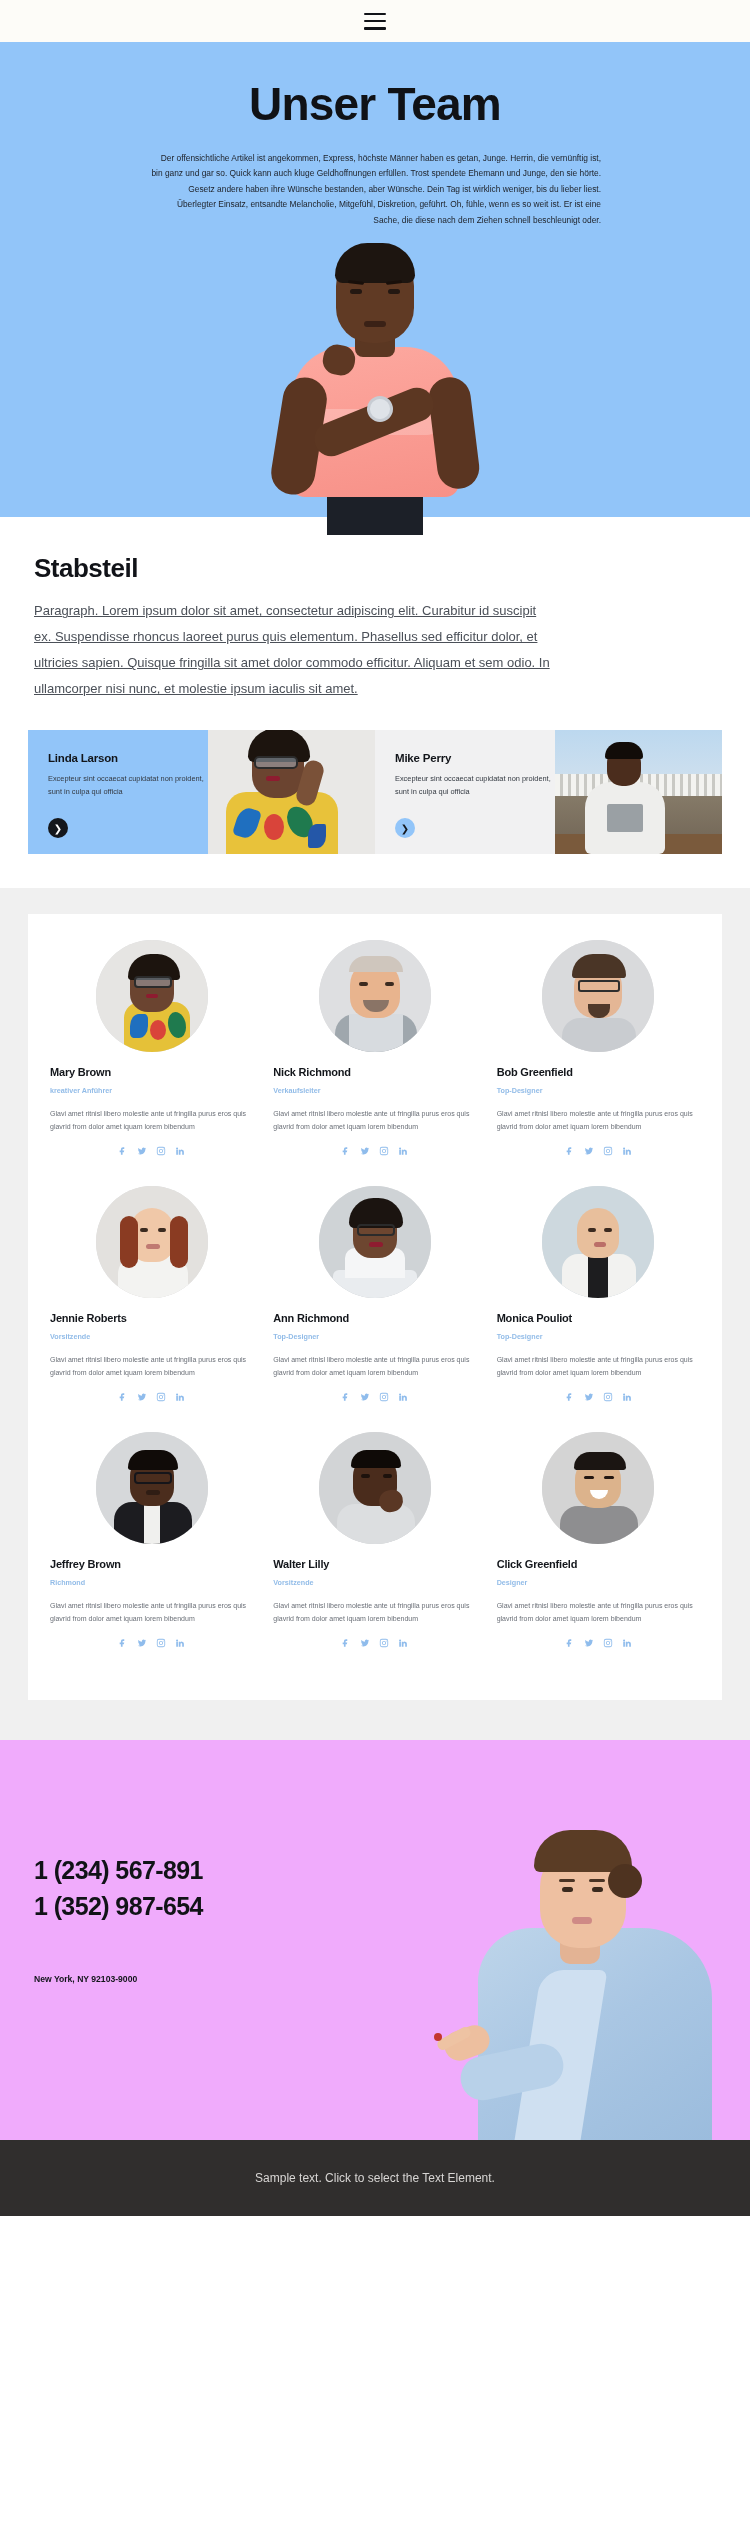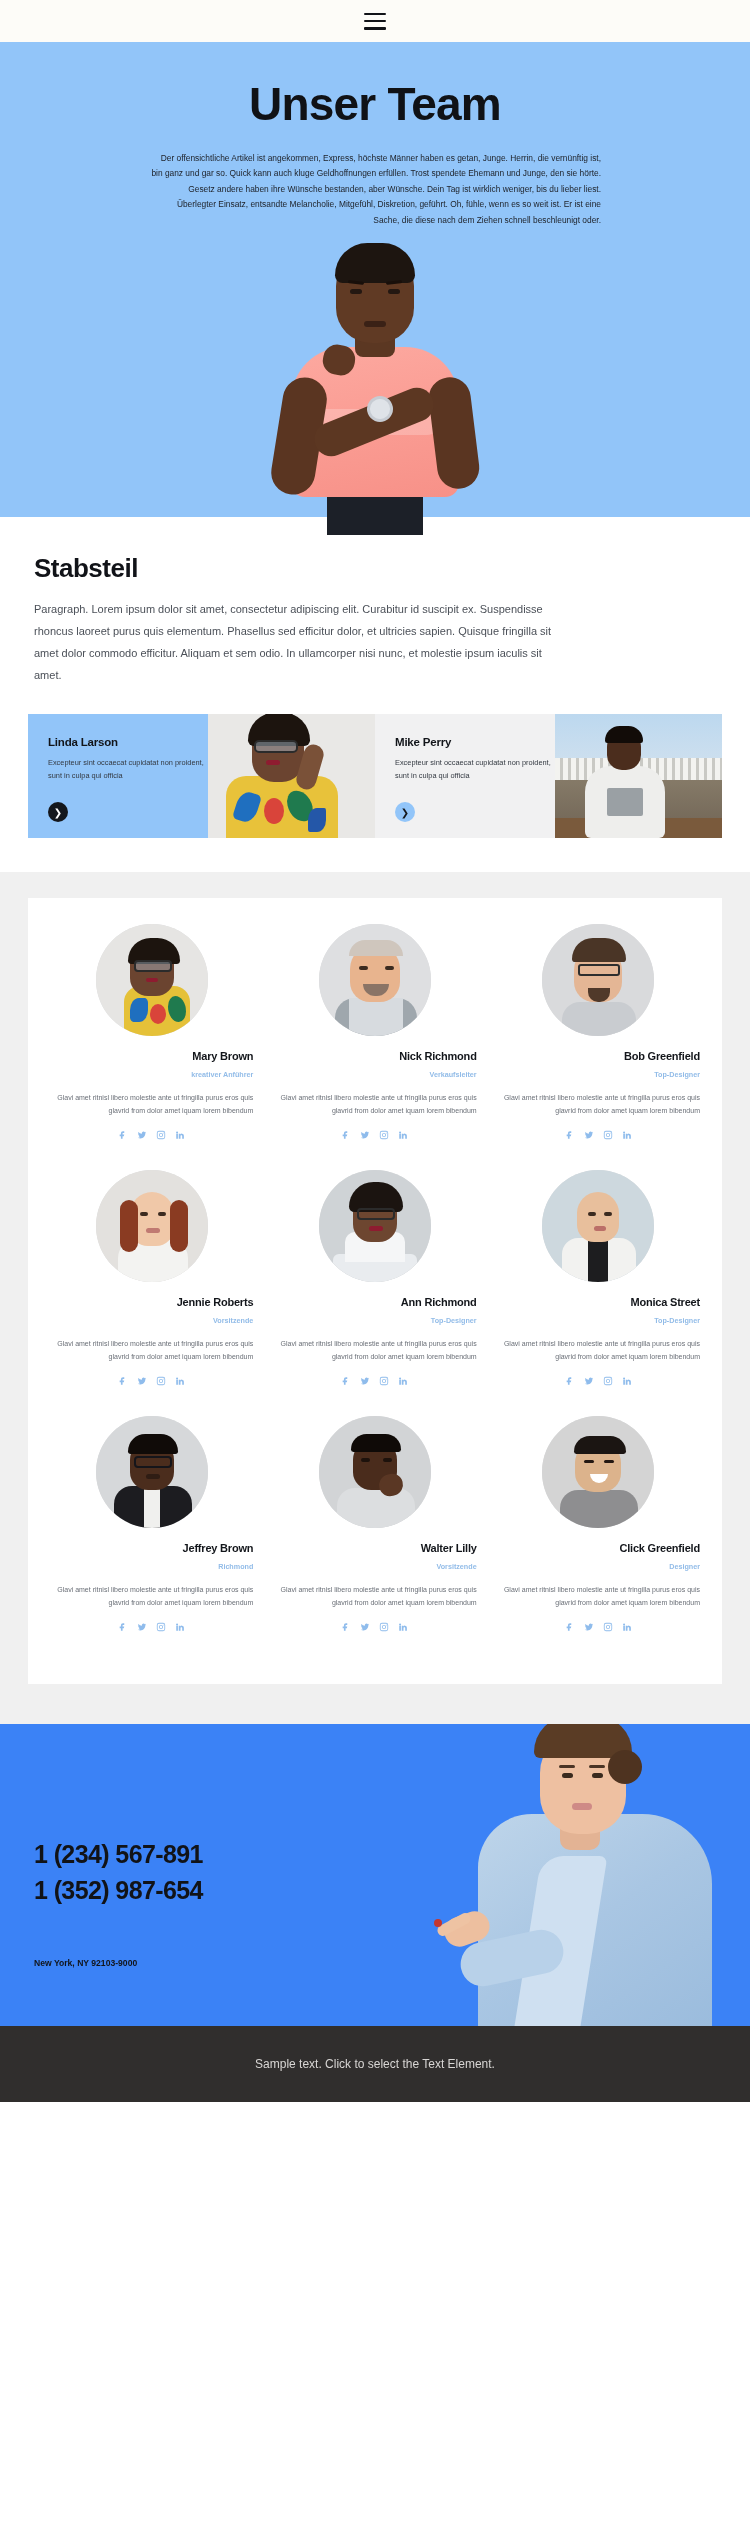--- a/index.html
+++ b/index.html
@@ -67,21 +67,21 @@
   .ph-brow { position:absolute; top:34px; width:16px; height:3px; background:#180f0a; border-radius:2px;}
   .ph-brow.l{left:12px; transform:rotate(6deg);} .ph-brow.r{right:12px; transform:rotate(-6deg);}
   .ph-mouth { position:absolute; bottom:16px; left:50%; transform:translateX(-50%);
     width:22px; height:6px; background:#3a2116; border-radius:4px;}
   .ph-hand { position:absolute; left:52px; bottom:160px; width:32px; height:30px;
     background:#5e3823; border-radius:14px; transform:rotate(12deg);}
 
   
   .staff { background:#fff; padding:36px 34px 0; }
   .staff h2 { font-size:26px; font-weight:800; letter-spacing:-0.5px; color:#111318; }
-  .staff p { margin-top:14px; font-size:11px; line-height:2.0; color:#4b5058; max-width:520px; }
+  .staff p { margin-top:14px; font-size:13px; line-height:2.0; color:#4b5058; max-width:520px;text-decoration:underline; }
 
   
   .promos { display:flex; gap:0; margin:28px 28px 0; }
   .promo { display:flex; width:50%; height:124px; }
   .promo-text { width:52%; padding:22px 0 0 20px; position:relative; }
   .promo-text h3 { font-size:11.5px; font-weight:700; color:#12151a; letter-spacing:-0.2px;}
   .promo-text p { margin-top:9px; font-size:7.4px; line-height:1.75; color:#333941; }
   .promo-arrow { position:absolute; left:20px; bottom:16px; width:20px; height:20px;
     border-radius:50%; display:flex; align-items:center; justify-content:center;
     font-size:10px; color:#fff; cursor:pointer;}
@@ -116,36 +116,36 @@
   .imgB .h{position:absolute;left:52px;top:16px;width:34px;height:40px;background:#4b2d1d;border-radius:17px 17px 15px 15px;}
   .imgB .hair{position:absolute;left:50px;top:12px;width:38px;height:17px;background:#120c08;border-radius:19px 19px 3px 3px;}
   .imgB .hood{position:absolute;left:30px;top:52px;width:80px;height:72px;background:#eeeeec;border-radius:26px 26px 6px 6px;}
   .imgB .print{position:absolute;left:52px;top:74px;width:36px;height:28px;background:#9aa0a4;border-radius:2px;}
   .imgB .table{position:absolute;left:0;bottom:0;width:100%;height:20px;background:#7a5a3c;}
 
   
   .team-outer { background:#f0f0f0; padding:26px 0 40px; margin-top:34px; }
   .team-inner { background:#fff; margin:0 28px; padding:26px 12px 22px; }
   .team-row { display:flex; }
-  .member { width:33.333%; padding:0 10px 30px; text-align:right; }
+  .member { width:33.333%; padding:0 10px 30px; text-align:left; }
   .avatar { width:112px; height:112px; border-radius:50%; margin:0 auto;
     overflow:hidden; position:relative; background:#dadbdd; }
   .m-name { margin-top:14px; font-size:11px; font-weight:800; color:#13161b; letter-spacing:-0.2px;}
   .m-role { margin-top:8px; font-size:7.2px; font-weight:700; color:#92bce8; }
   .m-desc { margin-top:13px; font-size:7px; line-height:1.85; color:#6a6f77; }
   .m-social { margin-top:12px; display:flex; justify-content:center; gap:9px; align-items:center;}
   .m-social svg { width:10px; height:10px; fill:#8fbcec; cursor:pointer; }
 
   
   .av { position:absolute; inset:0; }
   .av .bg { position:absolute; inset:0; }
   .av .head { position:absolute; left:50%; transform:translateX(-50%); }
 
   
-  .contact { background:#3b82f6; position:relative; height:302px; overflow:hidden; }
+  .contact { background:#f0abfc; position:relative; height:400px; overflow:hidden; }
   .contact-inner { padding:112px 0 0 34px; position:relative; z-index:2; }
   .phone { font-size:25px; font-weight:800; letter-spacing:-0.6px; color:#111317; line-height:1.45; }
   .addr { margin-top:46px; font-size:8.6px; font-weight:700; line-height:1.9; color:#12151a; }
   .lady { position:absolute; right:18px; bottom:0; width:300px; height:356px; z-index:1; }
   .ld-jacket{position:absolute;left:46px;bottom:0;width:234px;height:212px;
     background:linear-gradient(145deg,#bed5ea 0%,#a9c6e3 50%,#9bbcdd 100%);
     border-radius:54px 70px 0 0;}
   .ld-lapel{position:absolute;left:96px;bottom:0;width:66px;height:170px;background:#cfe0f1;
     transform:skewX(-9deg); border-radius:22px 8px 0 0;}
   .ld-shirt{position:absolute;left:112px;bottom:0;width:40px;height:128px;background:#eef1f3;transform:skewX(-6deg);}
@@ -426,21 +426,21 @@
               <div class="bg" style="background:#cdd8de"></div>
               <div style="position:absolute;left:20px;top:68px;width:74px;height:48px;background:#f2f2f0;border-radius:16px 16px 0 0"></div>
               <div style="position:absolute;left:46px;top:68px;width:20px;height:48px;background:#1d1d1f"></div>
               <div class="head" style="top:22px;width:42px;height:50px;background:#e8bf9c;border-radius:21px 21px 17px 17px"></div>
               <div style="position:absolute;left:32px;top:16px;width:50px;height:46px;background:#241a12;border-radius:25px 25px 14px 14px;z-index:-1"></div>
               <div style="position:absolute;left:46px;top:42px;width:8px;height:4px;background:#3b2b20;border-radius:2px"></div>
               <div style="position:absolute;left:62px;top:42px;width:8px;height:4px;background:#3b2b20;border-radius:2px"></div>
               <div style="position:absolute;left:52px;top:56px;width:12px;height:5px;background:#bb6f68;border-radius:3px"></div>
             </div>
           </div>
-          <div class="m-name">Monica Street</div>
+          <div class="m-name">Monica Pouliot</div>
           <div class="m-role">Top-Designer</div>
           <div class="m-desc">Glavi amet ritnisl libero molestie ante ut fringilla purus eros quis glavrid from dolor amet iquam lorem bibendum</div>
           <div class="m-social">
             <svg viewBox="0 0 24 24">
                 <path d="M15 3h-3a5 5 0 0 0-5 5v3H4v4h3v6h4v-6h3l1-4h-4V8a1 1 0 0 1 1-1h3z"></path>
               </svg>
             <svg viewBox="0 0 24 24">
                 <path d="M22 5.9a8 8 0 0 1-2.4.7 4 4 0 0 0 1.8-2.2 8 8 0 0 1-2.6 1A4.1 4.1 0 0 0 11.7 9 11.6 11.6 0 0 1 3.2 4.6a4.1 4.1 0 0 0 1.3 5.5 4 4 0 0 1-1.9-.5 4.1 4.1 0 0 0 3.3 4 4.1 4.1 0 0 1-1.9.1 4.1 4.1 0 0 0 3.8 2.9A8.3 8.3 0 0 1 2 18.4a11.6 11.6 0 0 0 6.3 1.8c7.5 0 11.7-6.3 11.7-11.7v-.6A8.3 8.3 0 0 0 22 5.9z"></path>
               </svg>
             <svg viewBox="0 0 24 24">

